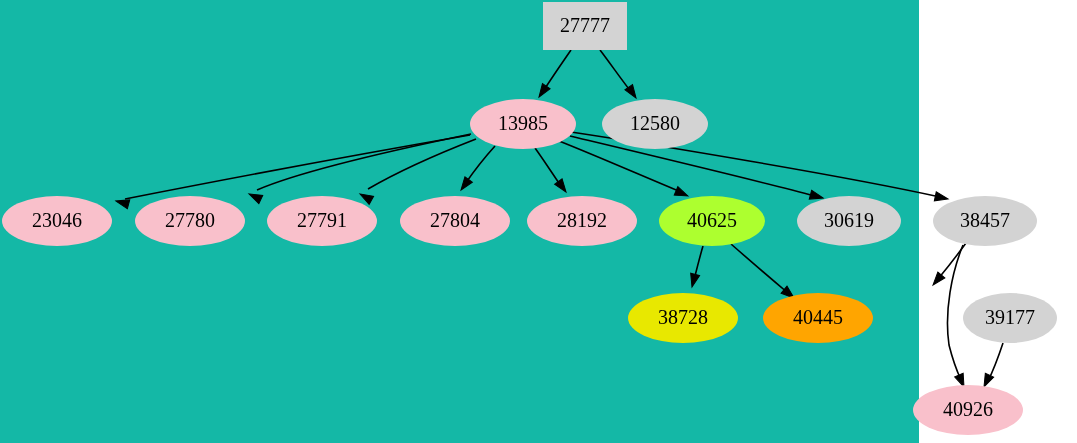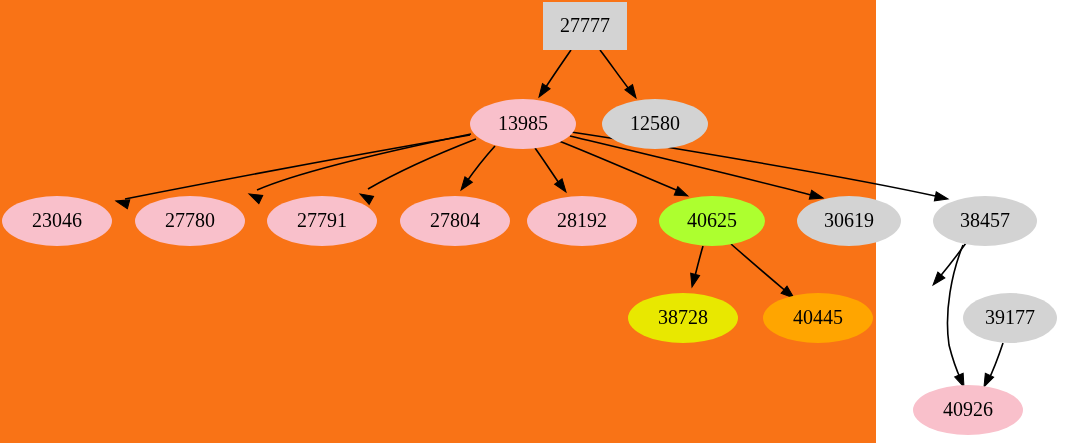--- a/index.html
+++ b/index.html
@@ -10,21 +10,22 @@
   body {
     width: 1077px;
     height: 443px;
     font-family: "Liberation Serif", "DejaVu Serif", serif;
     overflow: hidden;
   }
   #graph-canvas {
     position: relative;
     width: 876px;
     height: 443px;
-    background: #f97316;
+    background: #14b8a6;
+    padding-left: 43px;
   }
   svg.graph-svg {
     position: absolute;
     left: 0;
     top: 0;
     width: 1077px;
     height: 443px;
   }
   text.node-label {
     font-family: "Liberation Serif", "DejaVu Serif", serif;

